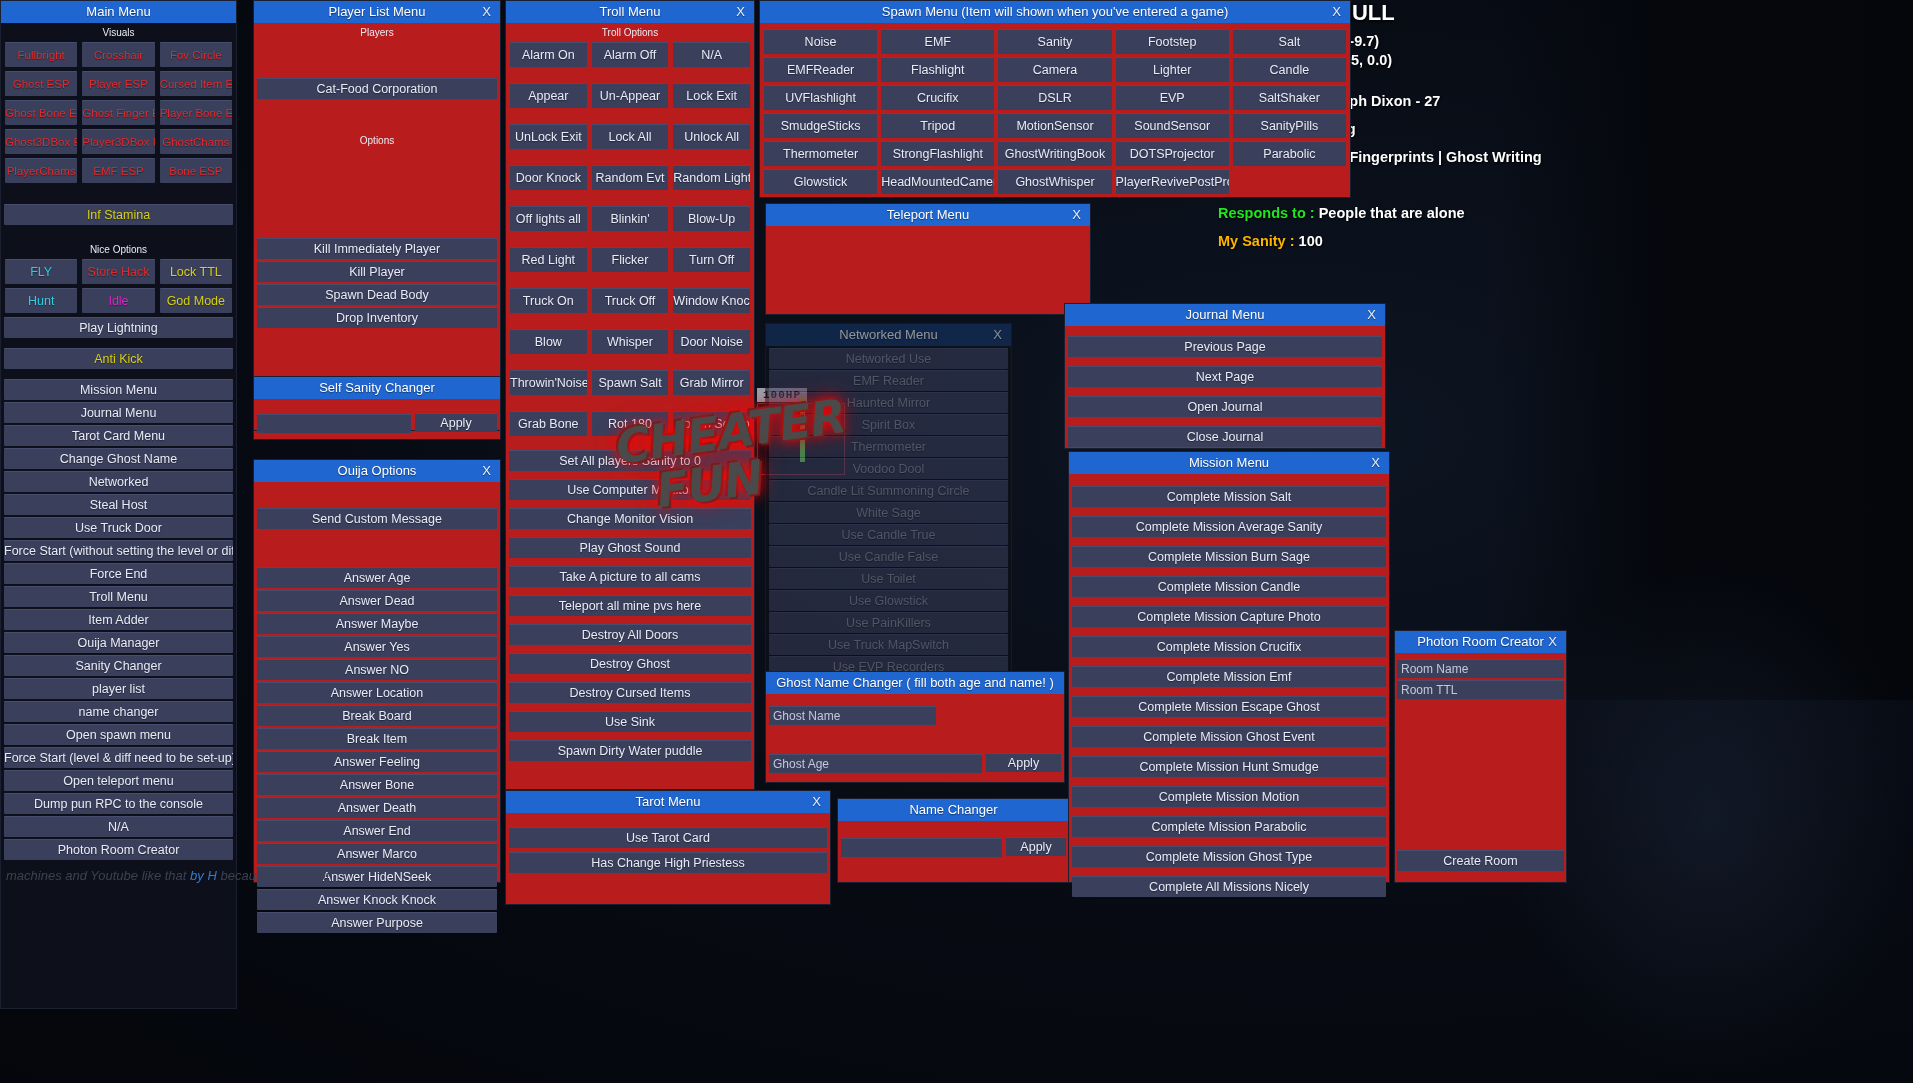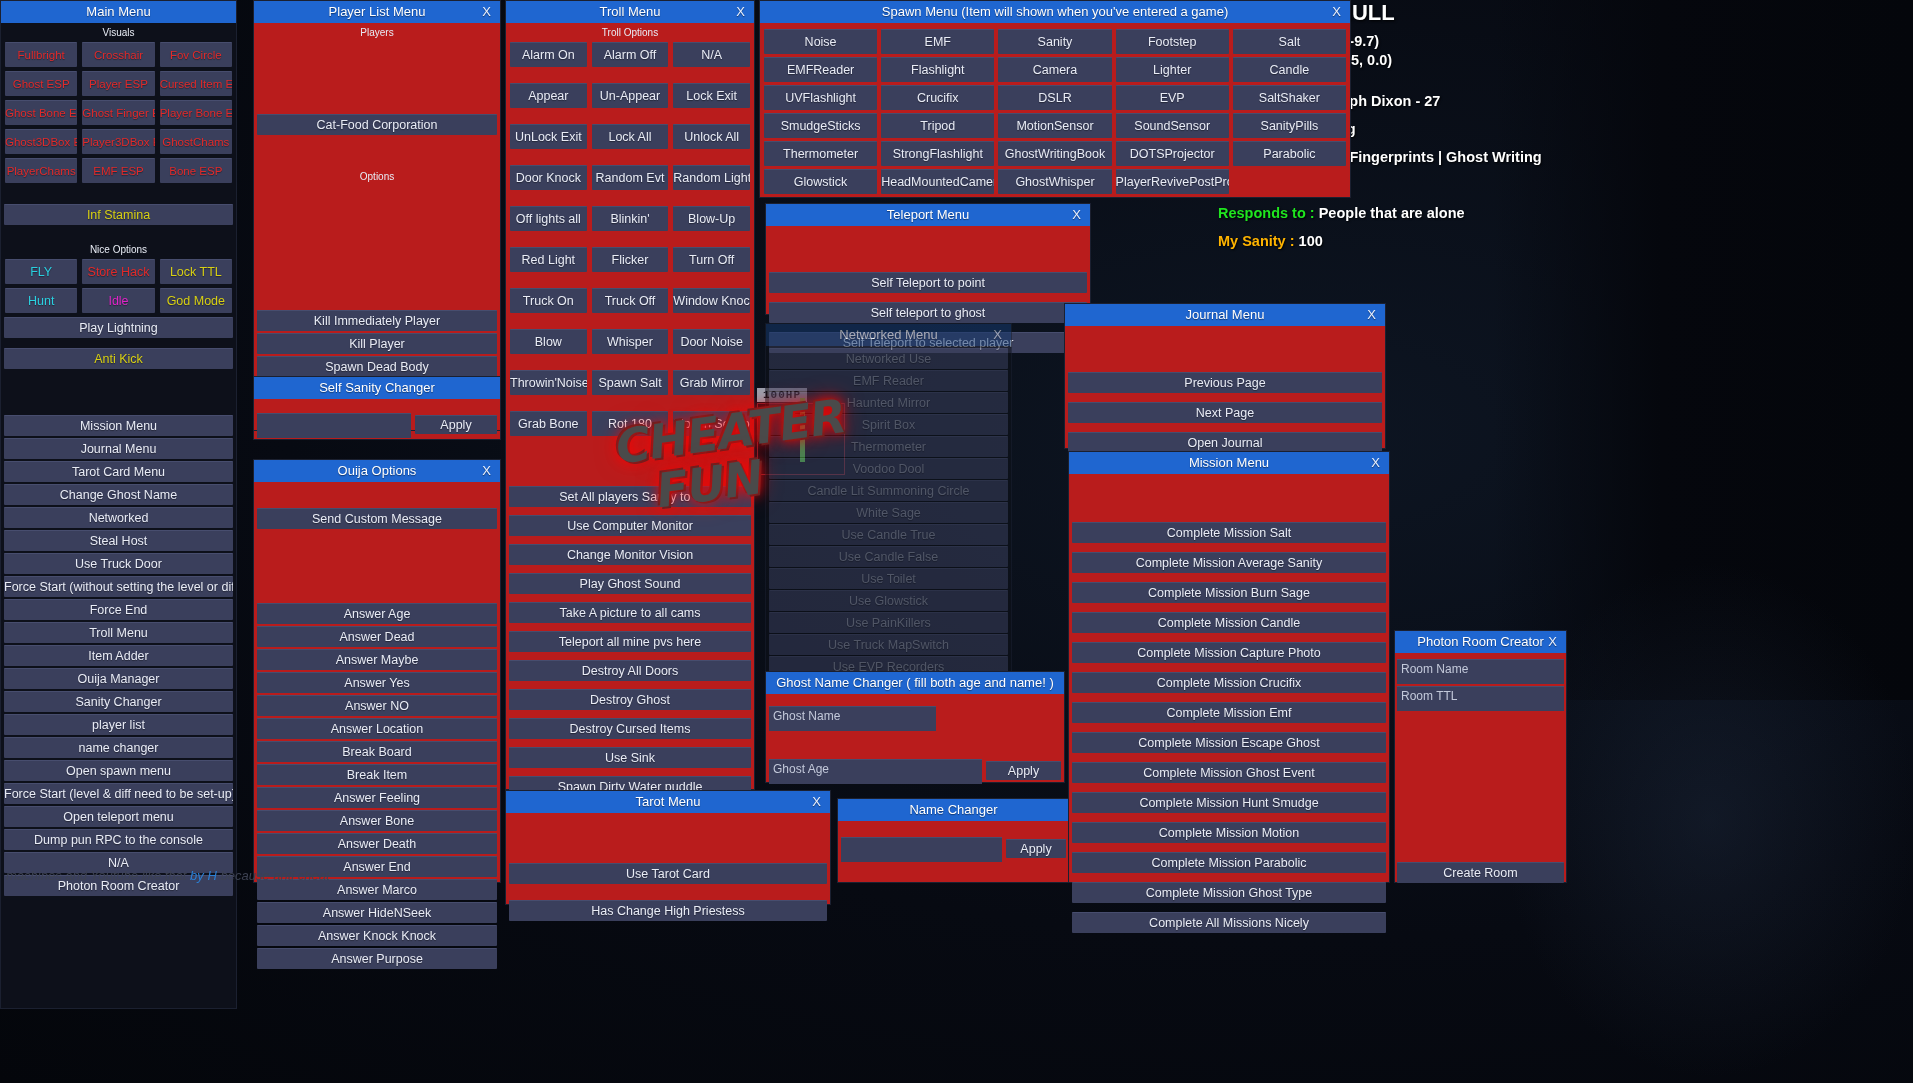--- a/index.html
+++ b/index.html
@@ -41,25 +41,25 @@
     border-top:1px solid #474d6e; cursor:pointer; white-space:nowrap; overflow:hidden;
     text-shadow:0 1px 1px rgba(0,0,0,.4);
   }
   .btn.wide { width:100%; }
   .btn.tallish { height:21px; line-height:21px; }
   .btn.grid { height:25px; line-height:25px; margin:0; }
   .btn.dim { color:#8a90a5; }
   .grid3 { display:grid; grid-template-columns:1fr 1fr 1fr; gap:4px 5px; padding:0 4px; }
   .grid5 { display:grid; grid-template-columns:repeat(5,1fr); gap:3px 4px; padding:0 4px; }
 
-  .list { display:flex; flex-direction:column; gap:2px;margin-top:36px; }
+  .list { display:flex; flex-direction:column; gap:2px; }
   .list .btn { margin:0; }
 
   .inputrow { display:flex; gap:4px; padding:0 3px; align-items:center; }
-  .textbox { background:#3a3f5c; border-top:1px solid #474d6e; height:25px; flex:1;
+  .textbox { background:#3a3f5c; border-top:1px solid #474d6e; height:19px; flex:1;
              color:#dfe4f0; font-size:12px; line-height:19px; padding-left:4px; }
   .textbox.ph { color:#c3c9da; }
 
   
   #main-menu { left:0; top:0; width:237px; background:#0d101a; }
   #main-menu .visuals-grid .btn { font-size:11.5px; }
   .esp-red { color:#e02a2a !important; }
   .esp-cyan { color:#2ad0e0 !important; }
   .esp-yellow { color:#d8d014 !important; }
   .esp-magenta { color:#e024c8 !important; }
@@ -350,21 +350,21 @@
         <div class="btn wide tallish">Spawn Dirty Water puddle</div>
       </div>
   </div>
 
   <div class="panel" id="tarot-menu" style="left:505px; top:790px; width:326px; height:115px;">
     <div class="panel-title">
       <span>Tarot Menu</span>
       <span class="x">X</span>
     </div>
     <div style="height:14px"></div>
-    <div class="list" id="tarot-items" style="padding:0 3px; gap:16px;">
+    <div class="list" id="tarot-items" style="padding:0 3px; gap:4px;">
         <div class="btn wide tallish">Use Tarot Card</div>
         <div class="btn wide tallish">Has Change High Priestess</div>
       </div>
   </div>
 
   <div class="panel" id="spawn-menu" style="left:759px; top:0; width:592px; height:198px;">
     <div class="panel-title">
       <span>Spawn Menu (Item will shown when you've entered a game)</span>
       <span class="x">X</span>
     </div>
@@ -401,25 +401,20 @@
         <div class="btn grid">PlayerRevivePostProcessing</div>
       </div>
   </div>
 
   <div class="panel" id="teleport-menu" style="left:765px; top:203px; width:326px; height:112px;">
     <div class="panel-title">
       <span>Teleport Menu</span>
       <span class="x">X</span>
     </div>
     <div style="height:10px"></div>
-    <div class="list" id="teleport-items" style="padding:0 3px; gap:9px;">
-        <div class="btn wide tallish">Self Teleport to point</div>
-        <div class="btn wide tallish">Self teleport to ghost</div>
-        <div class="btn wide tallish">Self Teleport to selected player</div>
-      </div>
   </div>
 
   <div class="panel behind" id="networked-menu" style="left:765px; top:323px; width:247px; height:350px; background:#0e1119;">
     <div class="panel-title" style="background:#16396e;">
       <span>Networked Menu</span>
       <span class="x">X</span>
     </div>
     <div class="list" id="networked-items" style="padding:0 3px; gap:1px; margin-top:2px;">
         <div class="btn wide tallish dim">Networked Use</div>
         <div class="btn wide tallish dim">EMF Reader</div>

